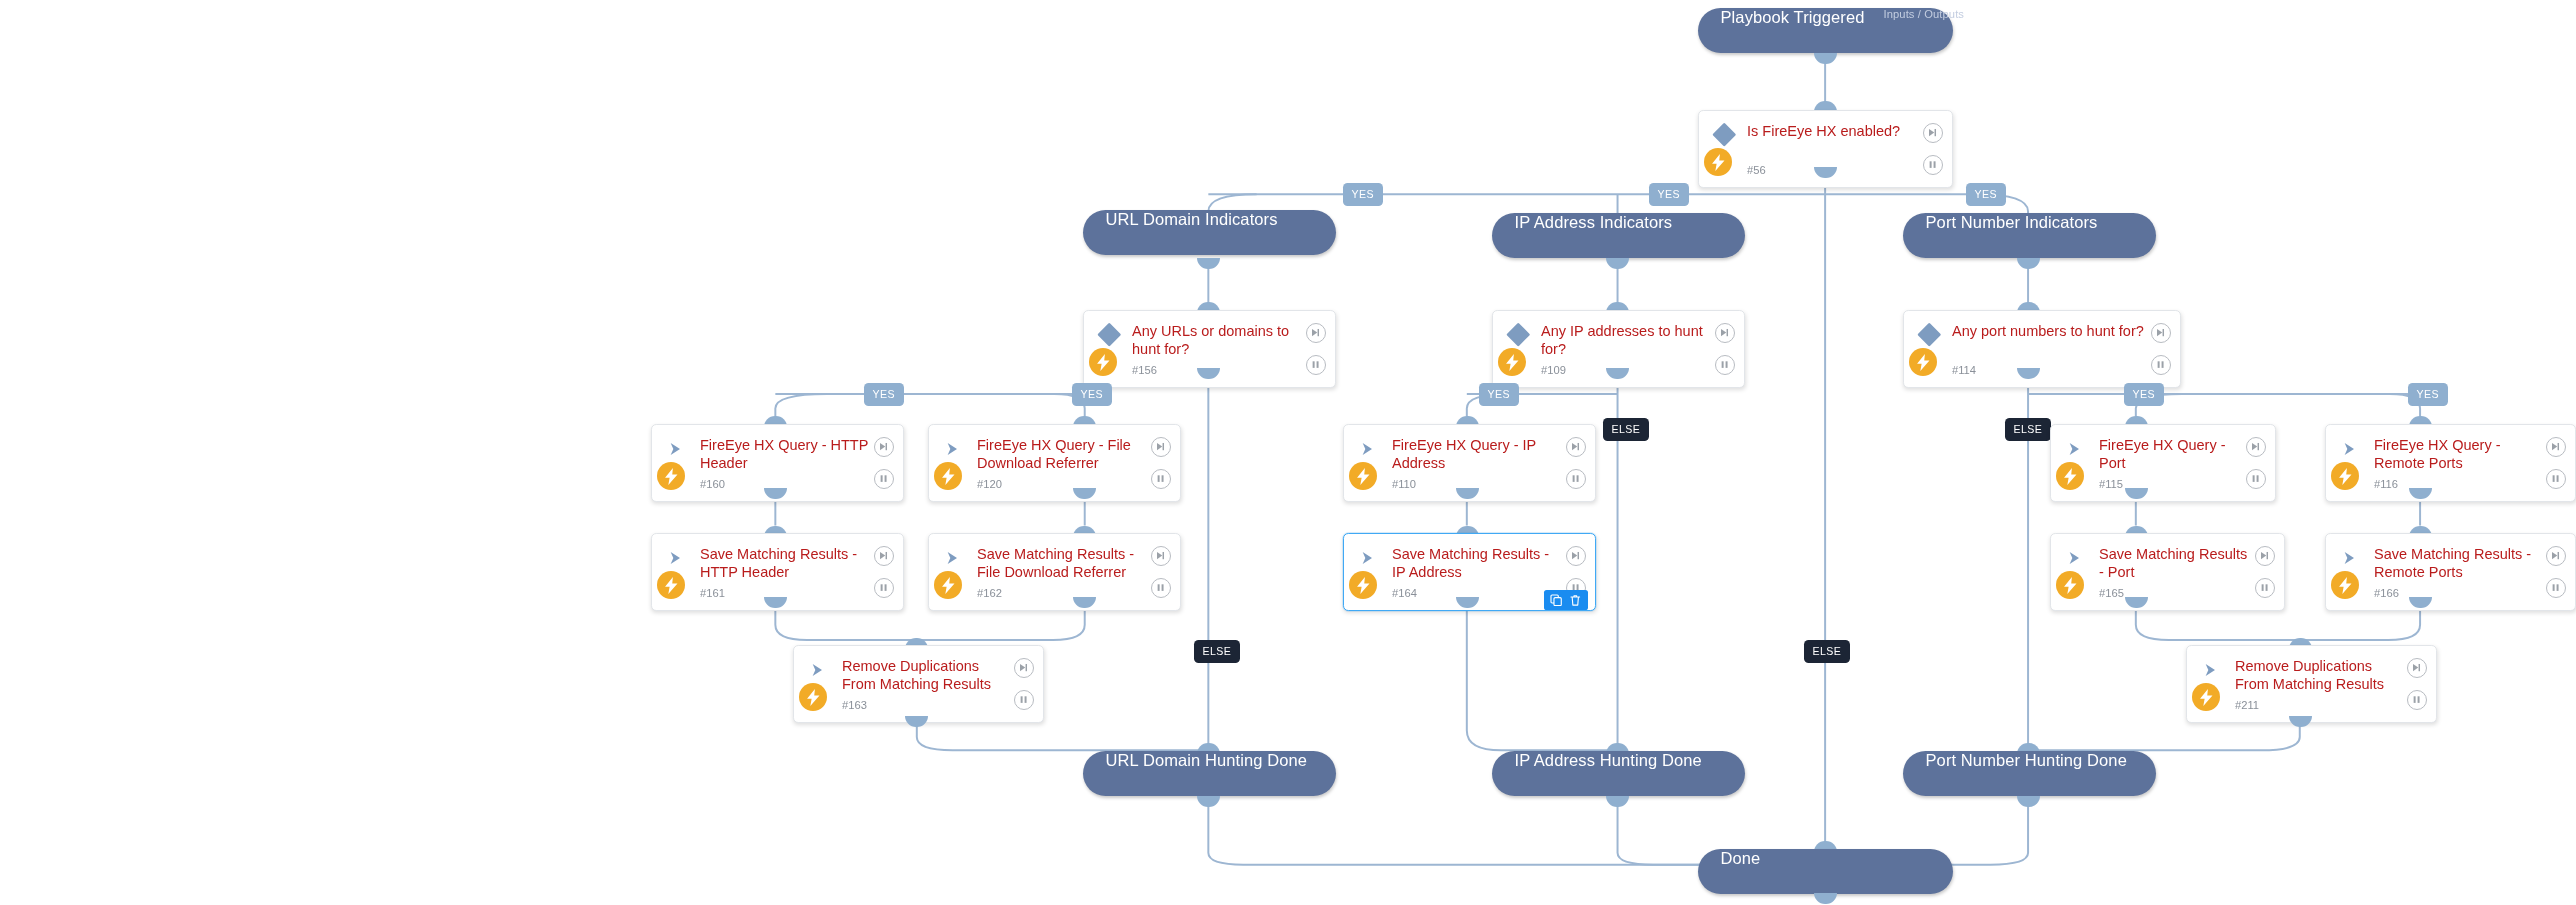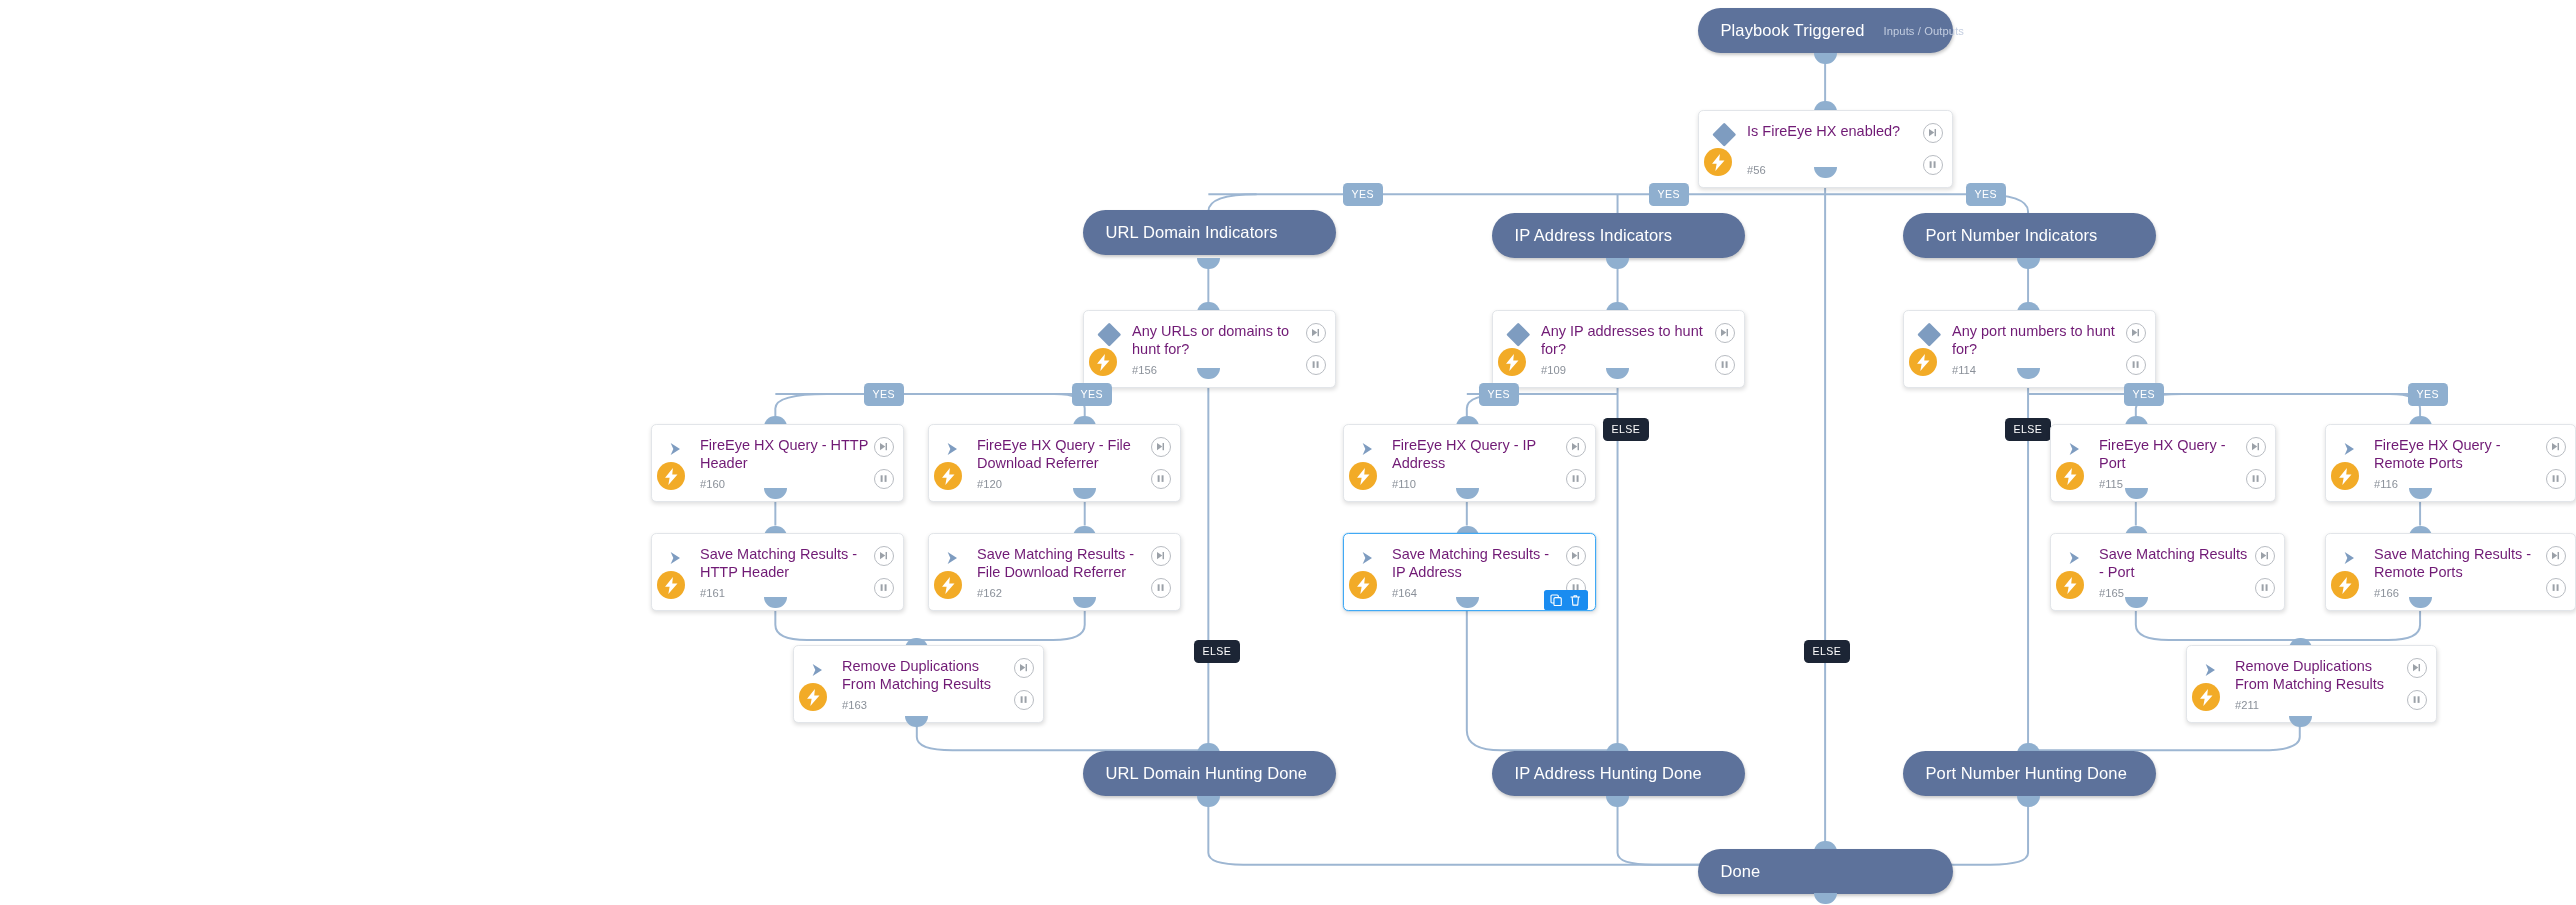--- a/index.html
+++ b/index.html
@@ -37,21 +37,20 @@
     position: absolute;
     box-sizing: border-box;
   }
 
   
   .pill {
     background: #5d729b;
     border-radius: 22.5px;
     height: 45px;
     display: flex;
-    align-items: center;
     color: #ffffff;
     font-size: 16.5px;
     letter-spacing: 0.1px;
     padding-left: 22.5px;
     box-shadow: 0.7px 2px 3.3px rgba(0,0,0,.22);
   }
   .pill .pill-title { white-space: nowrap; }
   .pill .pill-sub {
     margin-left: auto;
     margin-right: 22.5px;
@@ -77,21 +76,21 @@
     box-shadow: 0 0 0 0.7px rgba(64,169,245,.25), 0.7px 2px 4px rgba(0,0,0,.13);
   }
 
   .card-title {
     position: absolute;
     left: 48px;
     top: 10.6px;
     right: 34px;
     font-size: 14.5px;
     line-height: 18px;
-    color: #701a75;
+    color: #b91c1c;
   }
   .card-id {
     position: absolute;
     left: 48px;
     bottom: 11.2px;
     font-size: 11.2px;
     color: #8a9099;
   }
 
   
@@ -364,21 +363,21 @@
     <span class="ctl pause">
       <svg width="11.2" height="11.2" viewBox="0 0 17 17">
           <rect fill="#9ba1a8" x="4" y="3.5" width="3" height="10"></rect>
           <rect fill="#9ba1a8" x="10" y="3.5" width="3" height="10"></rect>
         </svg>
     </span>
   </div>
   <div class="port bottom" style="left:1606px; top:368px;"></div>
 
   <div class="port top" style="left:2017px; top:302px;"></div>
-  <div class="card" style="left:1903px; top:310px; width:253px;">
+  <div class="card" style="left:1903px; top:310px; width:278px;">
     <span class="ico-diamond"></span>
     <span class="ico-bolt">
       <svg width="13.2" height="17" viewBox="0 0 20 26">
           <polygon fill="#fff" points="12,0 0,15 7,15 5,26 19,10 11,10"></polygon>
         </svg>
     </span>
     <div class="card-title">Any port numbers to hunt for?</div>
     <div class="card-id">#114</div>
     <span class="ctl next">
       <svg width="11.2" height="11.2" viewBox="0 0 17 17">

